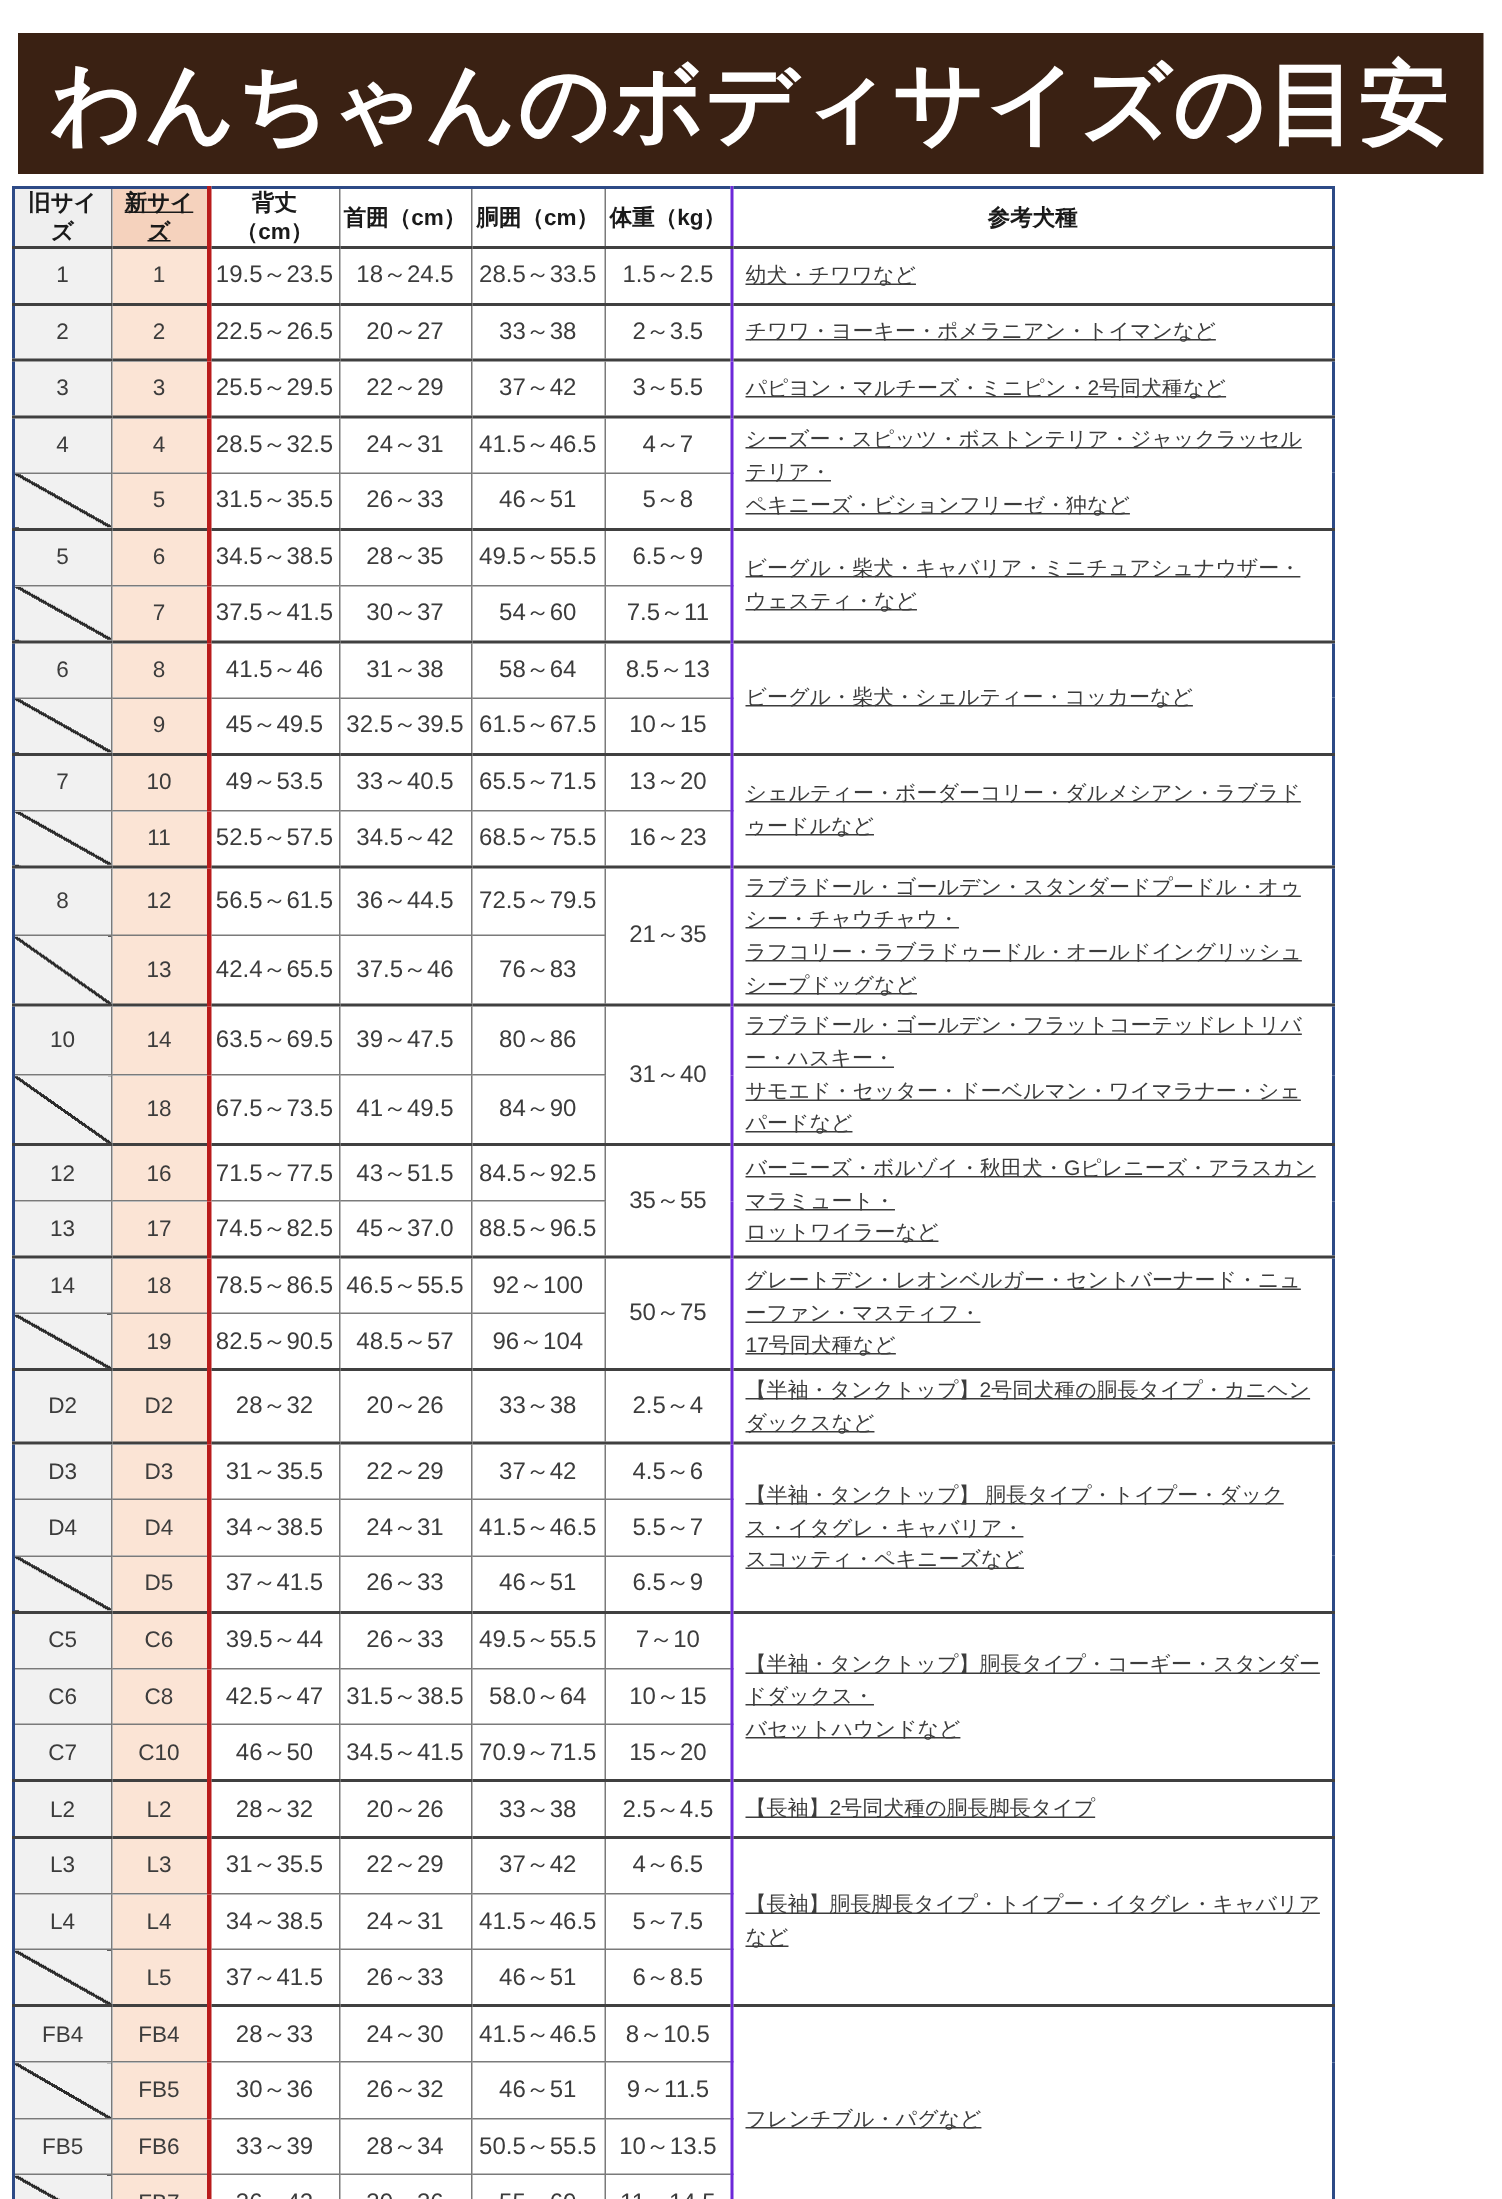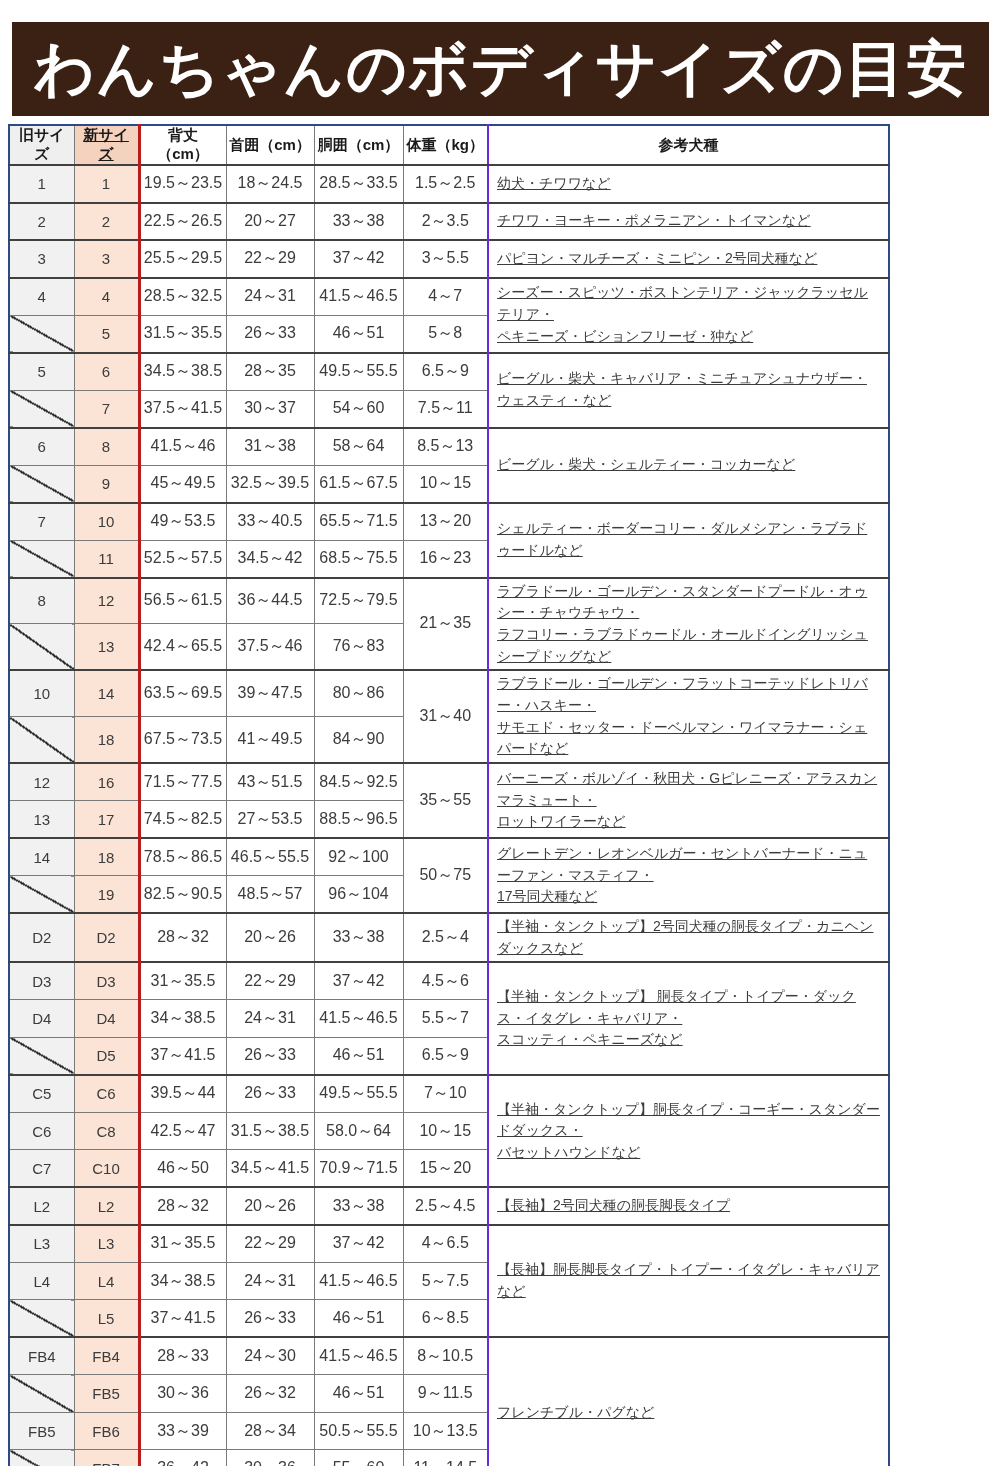--- a/index.html
+++ b/index.html
@@ -201,21 +201,21 @@
           <td class="c-neck">43～51.5</td>
           <td class="c-girth">84.5～92.5</td>
           <td class="c-wt" rowspan="2">35～55</td>
           <td class="c-breed" rowspan="2">バーニーズ・ボルゾイ・秋田犬・Gピレニーズ・アラスカンマラミュート・
 ロットワイラーなど</td>
         </tr>
         <tr>
           <td class="c-old">13</td>
           <td class="c-new">17</td>
           <td class="c-back">74.5～82.5</td>
-          <td class="c-neck">27～53.5</td>
+          <td class="c-neck">45～37.0</td>
           <td class="c-girth">88.5～96.5</td>
         </tr>
         <tr class="group-start">
           <td class="c-old">14</td>
           <td class="c-new">18</td>
           <td class="c-back">78.5～86.5</td>
           <td class="c-neck">46.5～55.5</td>
           <td class="c-girth">92～100</td>
           <td class="c-wt" rowspan="2">50～75</td>
           <td class="c-breed" rowspan="2">グレートデン・レオンベルガー・セントバーナード・ニューファン・マスティフ・

